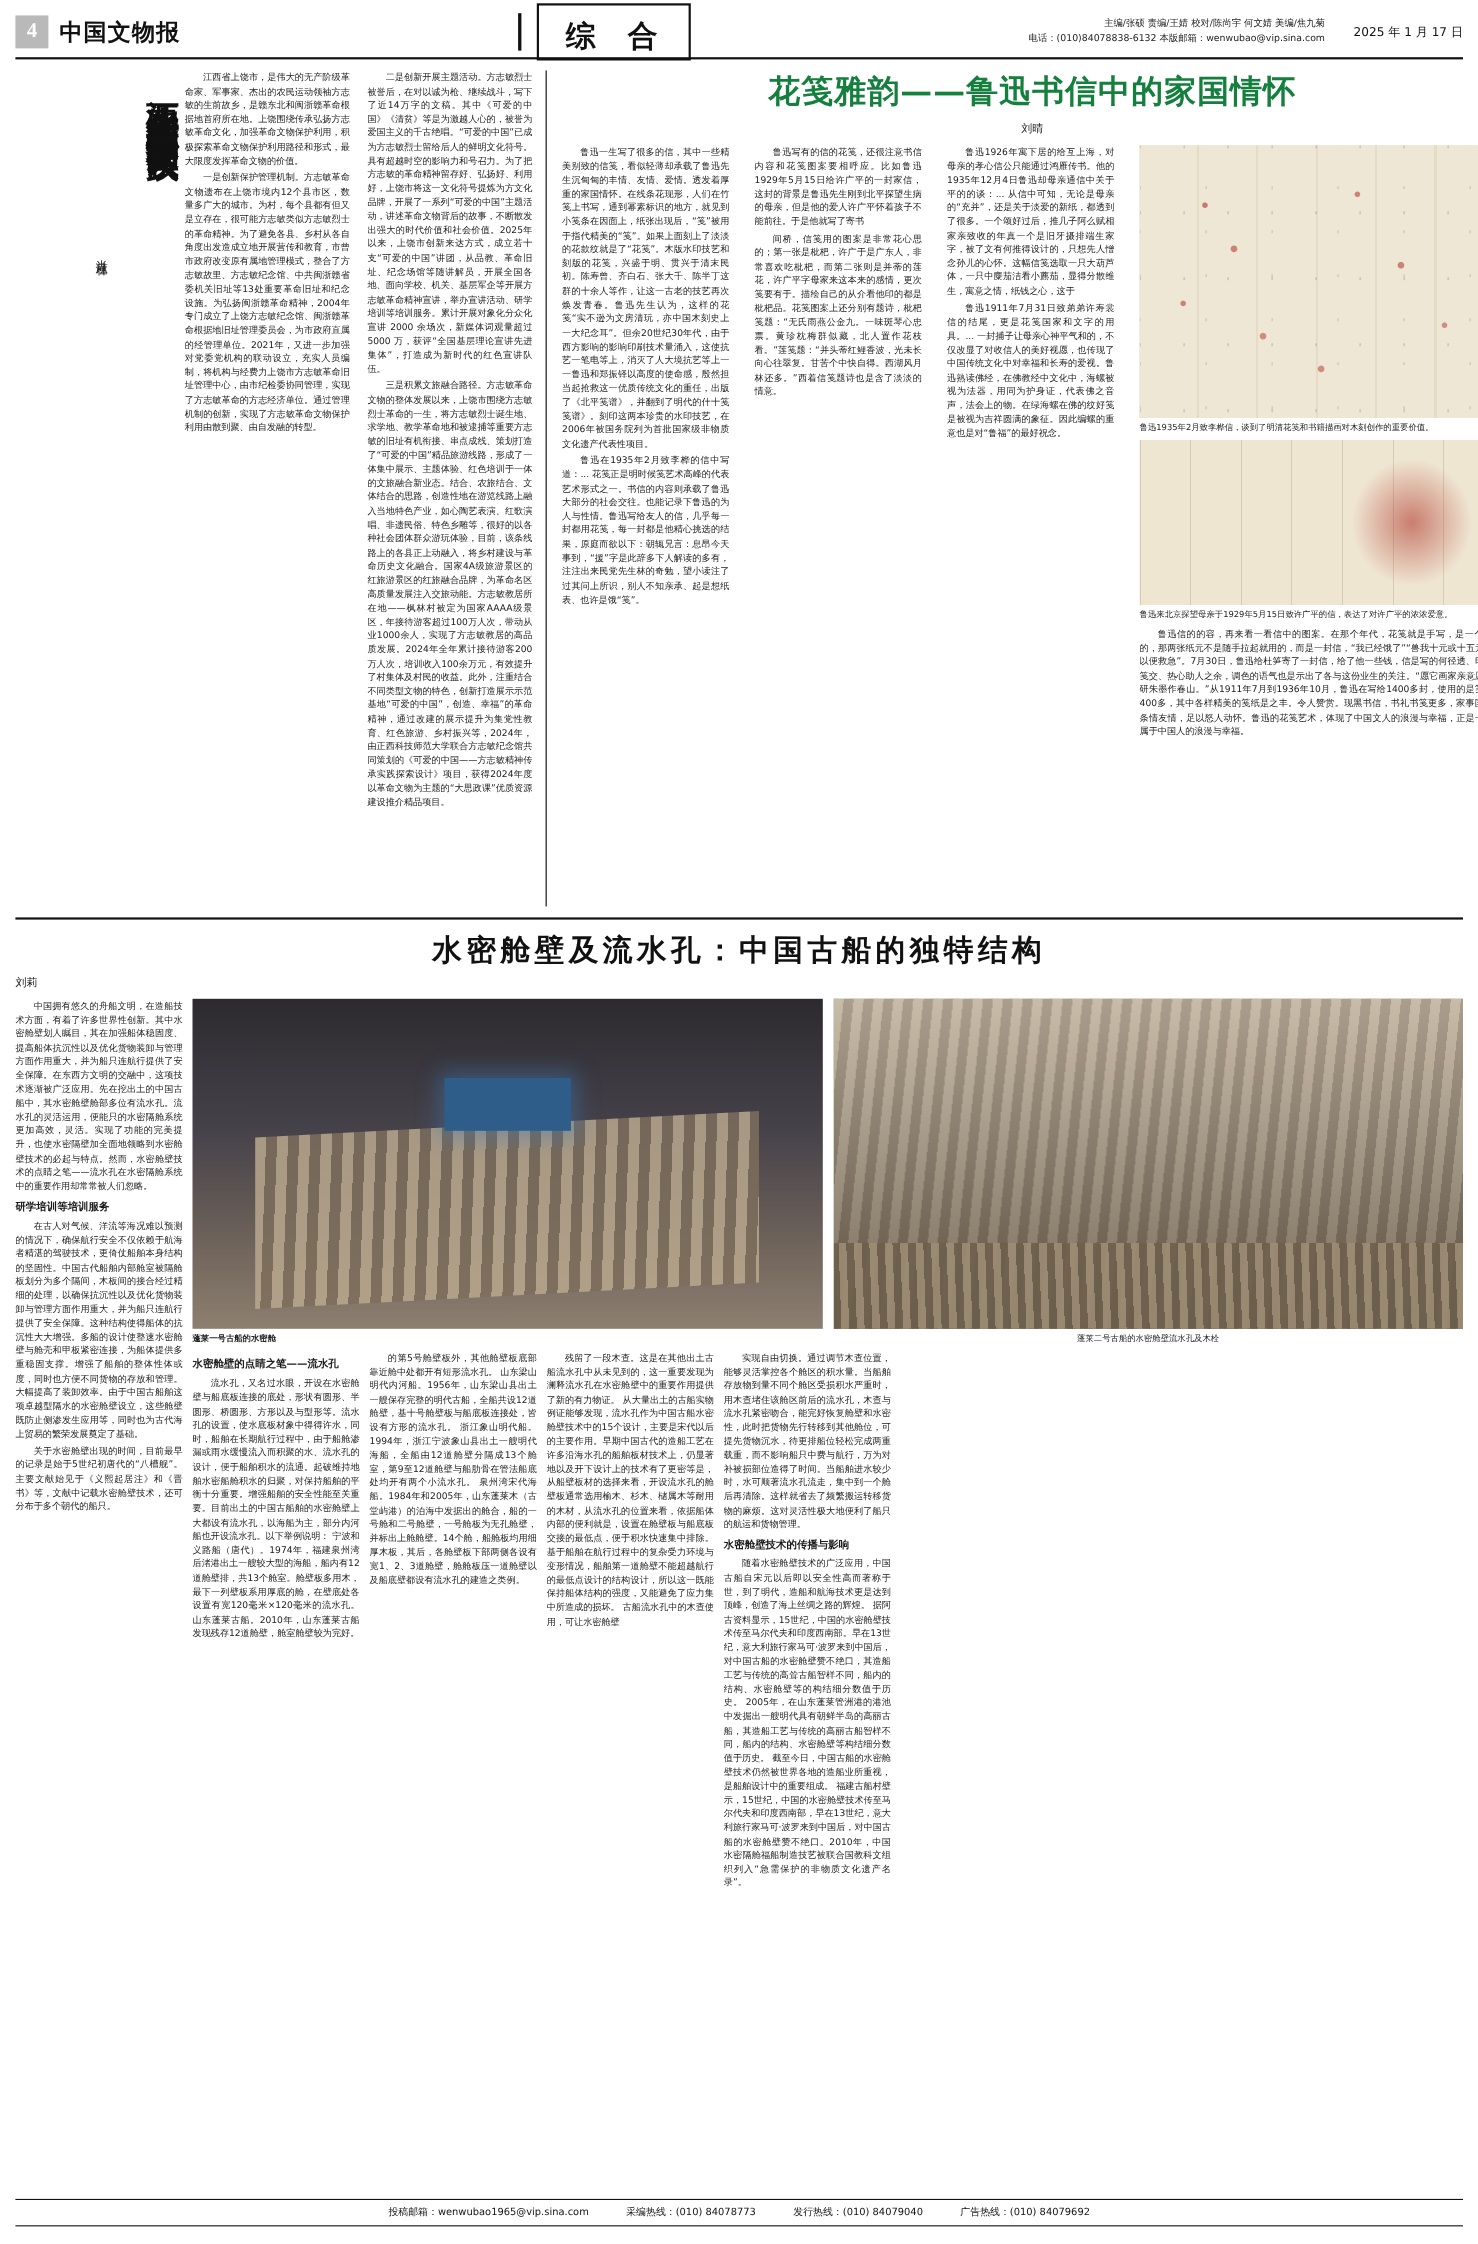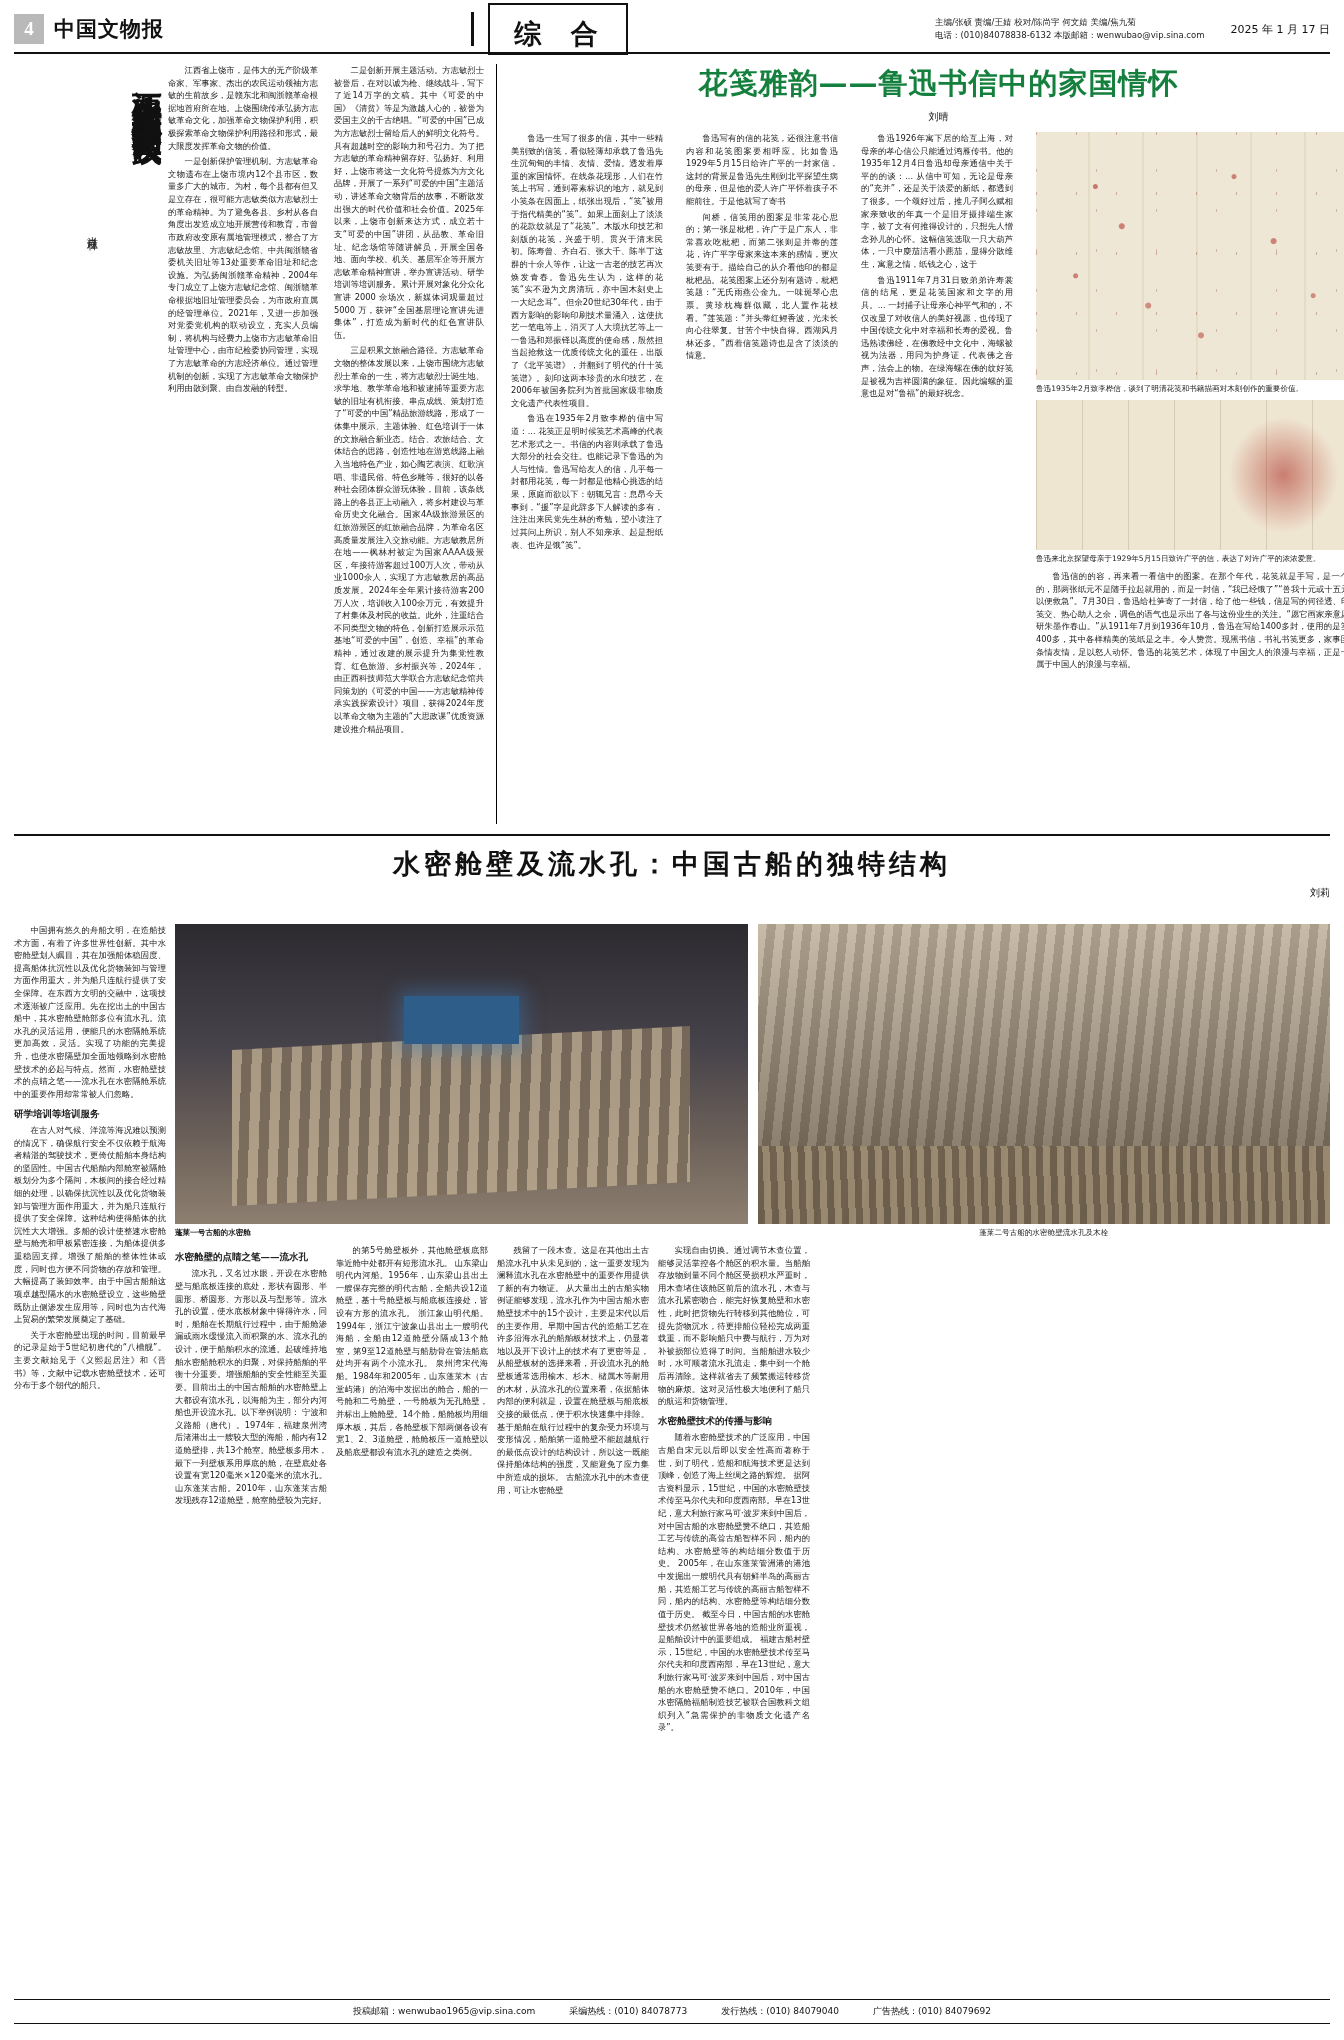--- a/index.html
+++ b/index.html
@@ -15,21 +15,21 @@
   
   .masthead{display:flex;align-items:center;height:46px;margin-top:6px;border-bottom:2px solid #111;}
   .page-num{width:30px;height:30px;background:#b9b9b9;color:#fff;font-size:19px;font-weight:bold;
             display:flex;align-items:center;justify-content:center;font-family:"Liberation Serif",serif;}
   .paper-name{font-family:"DejaVu Serif","Liberation Serif",serif;font-size:21px;font-weight:bold;
               letter-spacing:1px;margin-left:10px;color:#111;}
   .section-wrap{flex:1;display:flex;align-items:center;justify-content:center;}
   .section-bar{width:3px;height:34px;background:#111;margin-right:14px;}
   .section-title{font-family:"DejaVu Serif","Liberation Serif",serif;font-size:27px;font-weight:bold;
                  letter-spacing:10px;border:2px solid #111;padding:13px 18px 3px 24px;line-height:1.15;}
-  .masthead-meta{font-size:8.5px;line-height:1.55;color:#222;text-align:left;padding-right:14px;border-right:0;}
+  .masthead-meta{font-size:8.5px;line-height:1.55;color:#222;text-align:right;padding-right:14px;border-right:0;}
   .masthead-date{font-size:11px;color:#111;white-space:nowrap;padding-left:12px;}
   .body-col{font-size:8.3px;line-height:1.52;text-align:justify;color:#1a1a1a;}
   .body-col p{margin:0 0 3px 0;text-indent:2em;}
 
   
   .top-section{display:flex;margin-top:10px;height:760px;}
   .vert-title{
     width:150px;flex:0 0 150px;
     writing-mode:vertical-rl;text-orientation:upright;
     font-family:"DejaVu Serif","Liberation Serif",serif;
@@ -94,21 +94,21 @@
   .ph-wood:after{content:"";position:absolute;left:0;bottom:0;width:100%;height:26%;
       background:repeating-linear-gradient(88deg,#6d5f4c 0 7px,#9d8c73 7px 14px);opacity:.9;}
 
   
   .hr-thick{border:0;border-top:2px solid #111;margin:10px 0 0 0;}
 
   
   .bottom{margin-top:10px;}
   .headline2{font-family:"DejaVu Serif","Liberation Serif",serif;font-size:27px;font-weight:bold;
              text-align:center;letter-spacing:4px;margin:0 0 4px 0;}
-  .author2{text-align:right;font-size:10px;margin-bottom:24px;}
+  .author2{text-align:left;font-size:10px;margin-bottom:8px;}
   .b-grid{display:flex;gap:9px;}
   .b-col{width:152px;}
   .sub-h{font-size:9.5px;font-weight:bold;margin:6px 0 3px 0;text-indent:0;}
   .photo-row{display:flex;gap:10px;}
   .photo-box{flex:1;}
 
   
   .footer{position:absolute;left:14px;right:14px;bottom:22px;border-top:1px solid #111;border-bottom:1px solid #111;
           padding:5px 0;display:flex;justify-content:center;gap:34px;font-size:9px;color:#111;}
 </style>

